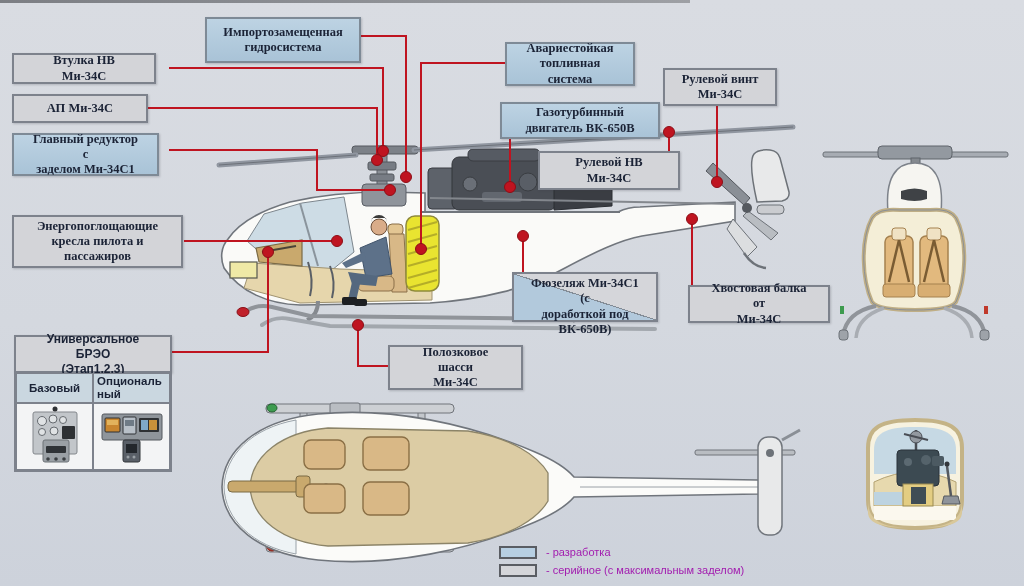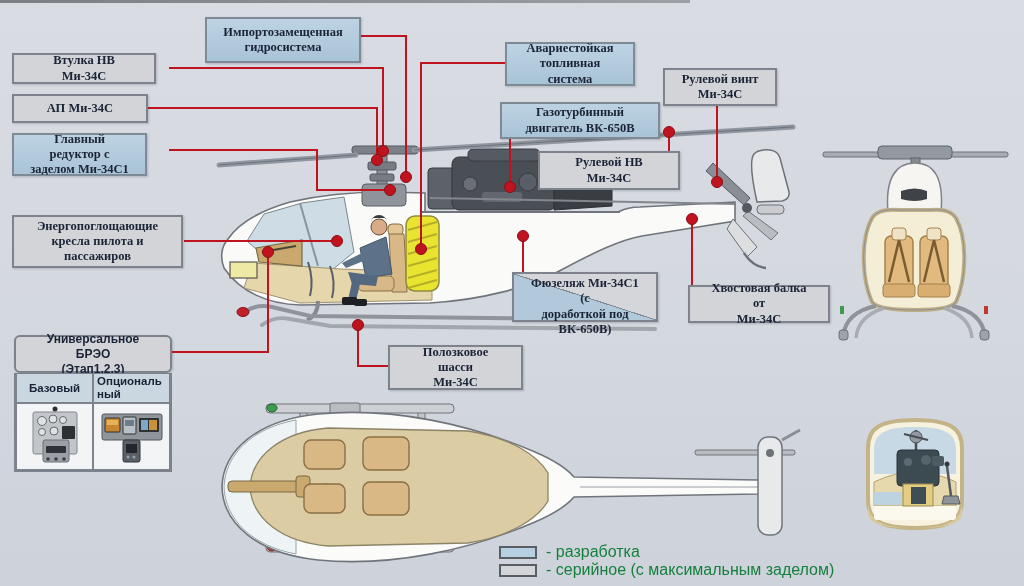--- a/index.html
+++ b/index.html
@@ -30,21 +30,21 @@
     border:2px solid #7d828c;border-top:none;box-sizing:border-box;
     display:grid;grid-template-columns:1fr 1fr;grid-template-rows:30px 1fr;
     background:#15803d;
   }
   .breo-th{
     background:#cad7e0;border:1px solid #7d828c;display:flex;align-items:center;justify-content:center;
     font-weight:bold;font-size:11.5px;line-height:1.1;color:#1b2336;text-align:left;
     word-break:break-all;padding:1px 3px;box-sizing:border-box;
   }
   .breo-td{background:#f3f4f5;border:1px solid #7d828c;display:flex;align-items:center;justify-content:center;box-sizing:border-box;}
-  .legend{position:absolute;left:499px;top:543px;z-index:2;font-size:16px;color:#15803d;}
+  .legend{position:absolute;left:499px;top:543px;z-index:2;font-size:11px;color:#a21caf;}
   .legend-row{display:flex;align-items:center;height:18px;}
   .legend-sw{width:38px;height:13px;border:2px solid #5a5d63;margin-right:9px;box-sizing:border-box;}
   .sw-dev{background:#b7cfe2;}
   .sw-ser{background:#d4d5d9;}
 </style>
 </head>
 <body>
 
 <div class="top-strip"></div>
 
@@ -265,21 +265,21 @@
   </g>
 </svg>
 
 <div class="lbl blue" style="left:205px;top:17px;width:156px;height:46px;">Импортозамещенная
 гидросистема</div>
 
 <div class="lbl gray" style="left:12px;top:53px;width:144px;height:31px;">Втулка НВ Ми-34С</div>
 
 <div class="lbl gray" style="left:12px;top:94px;width:136px;height:29px;">АП Ми-34С</div>
 
-<div class="lbl blue" style="left:12px;top:133px;width:135px;height:43px;">Главный редуктор с
+<div class="lbl blue" style="left:12px;top:133px;width:147px;height:43px;">Главный редуктор с
 заделом Ми-34С1</div>
 
 <div class="lbl blue" style="left:505px;top:42px;width:130px;height:44px;">Авариестойкая
 топливная система</div>
 
 <div class="lbl blue" style="left:500px;top:93px;width:160px;height:37px;margin-top:9px;">Газотурбинный
 двигатель ВК-650В</div>
 
 <div class="lbl gray" style="left:663px;top:68px;width:114px;height:38px;">Рулевой винт
 Ми-34С</div>
@@ -295,21 +295,21 @@
 (с
 доработкой под
 ВК-650В)</div>
 
 <div class="lbl gray" style="left:688px;top:285px;width:142px;height:38px;">Хвостовая балка от
 Ми-34С</div>
 
 <div class="lbl gray" style="left:388px;top:345px;width:135px;height:45px;">Полозковое шасси
 Ми-34С</div>
 
-<div class="lbl gray breo-box" style="left:14px;top:335px;width:158px;height:38px;border-radius:6px;">Универсальное БРЭО
+<div class="lbl gray breo-box" style="left:14px;top:335px;width:158px;height:38px;">Универсальное БРЭО
 (Этап1,2,3)</div>
 
 <div class="breo-table">
   <div class="breo-th">Базовый</div>
   <div class="breo-th">Опциональный</div>
   <div class="breo-td">
     <svg width="72" height="62" viewBox="0 0 72 62">
       <rect x="14" y="6" width="44" height="42" rx="2" fill="#c2c6ca" stroke="#83878c"></rect>
       <circle cx="36" cy="3" r="2.5" fill="#2e3134"></circle>
       <circle cx="23" cy="15" r="4.5" fill="#dfe2e4" stroke="#666b70"></circle>

